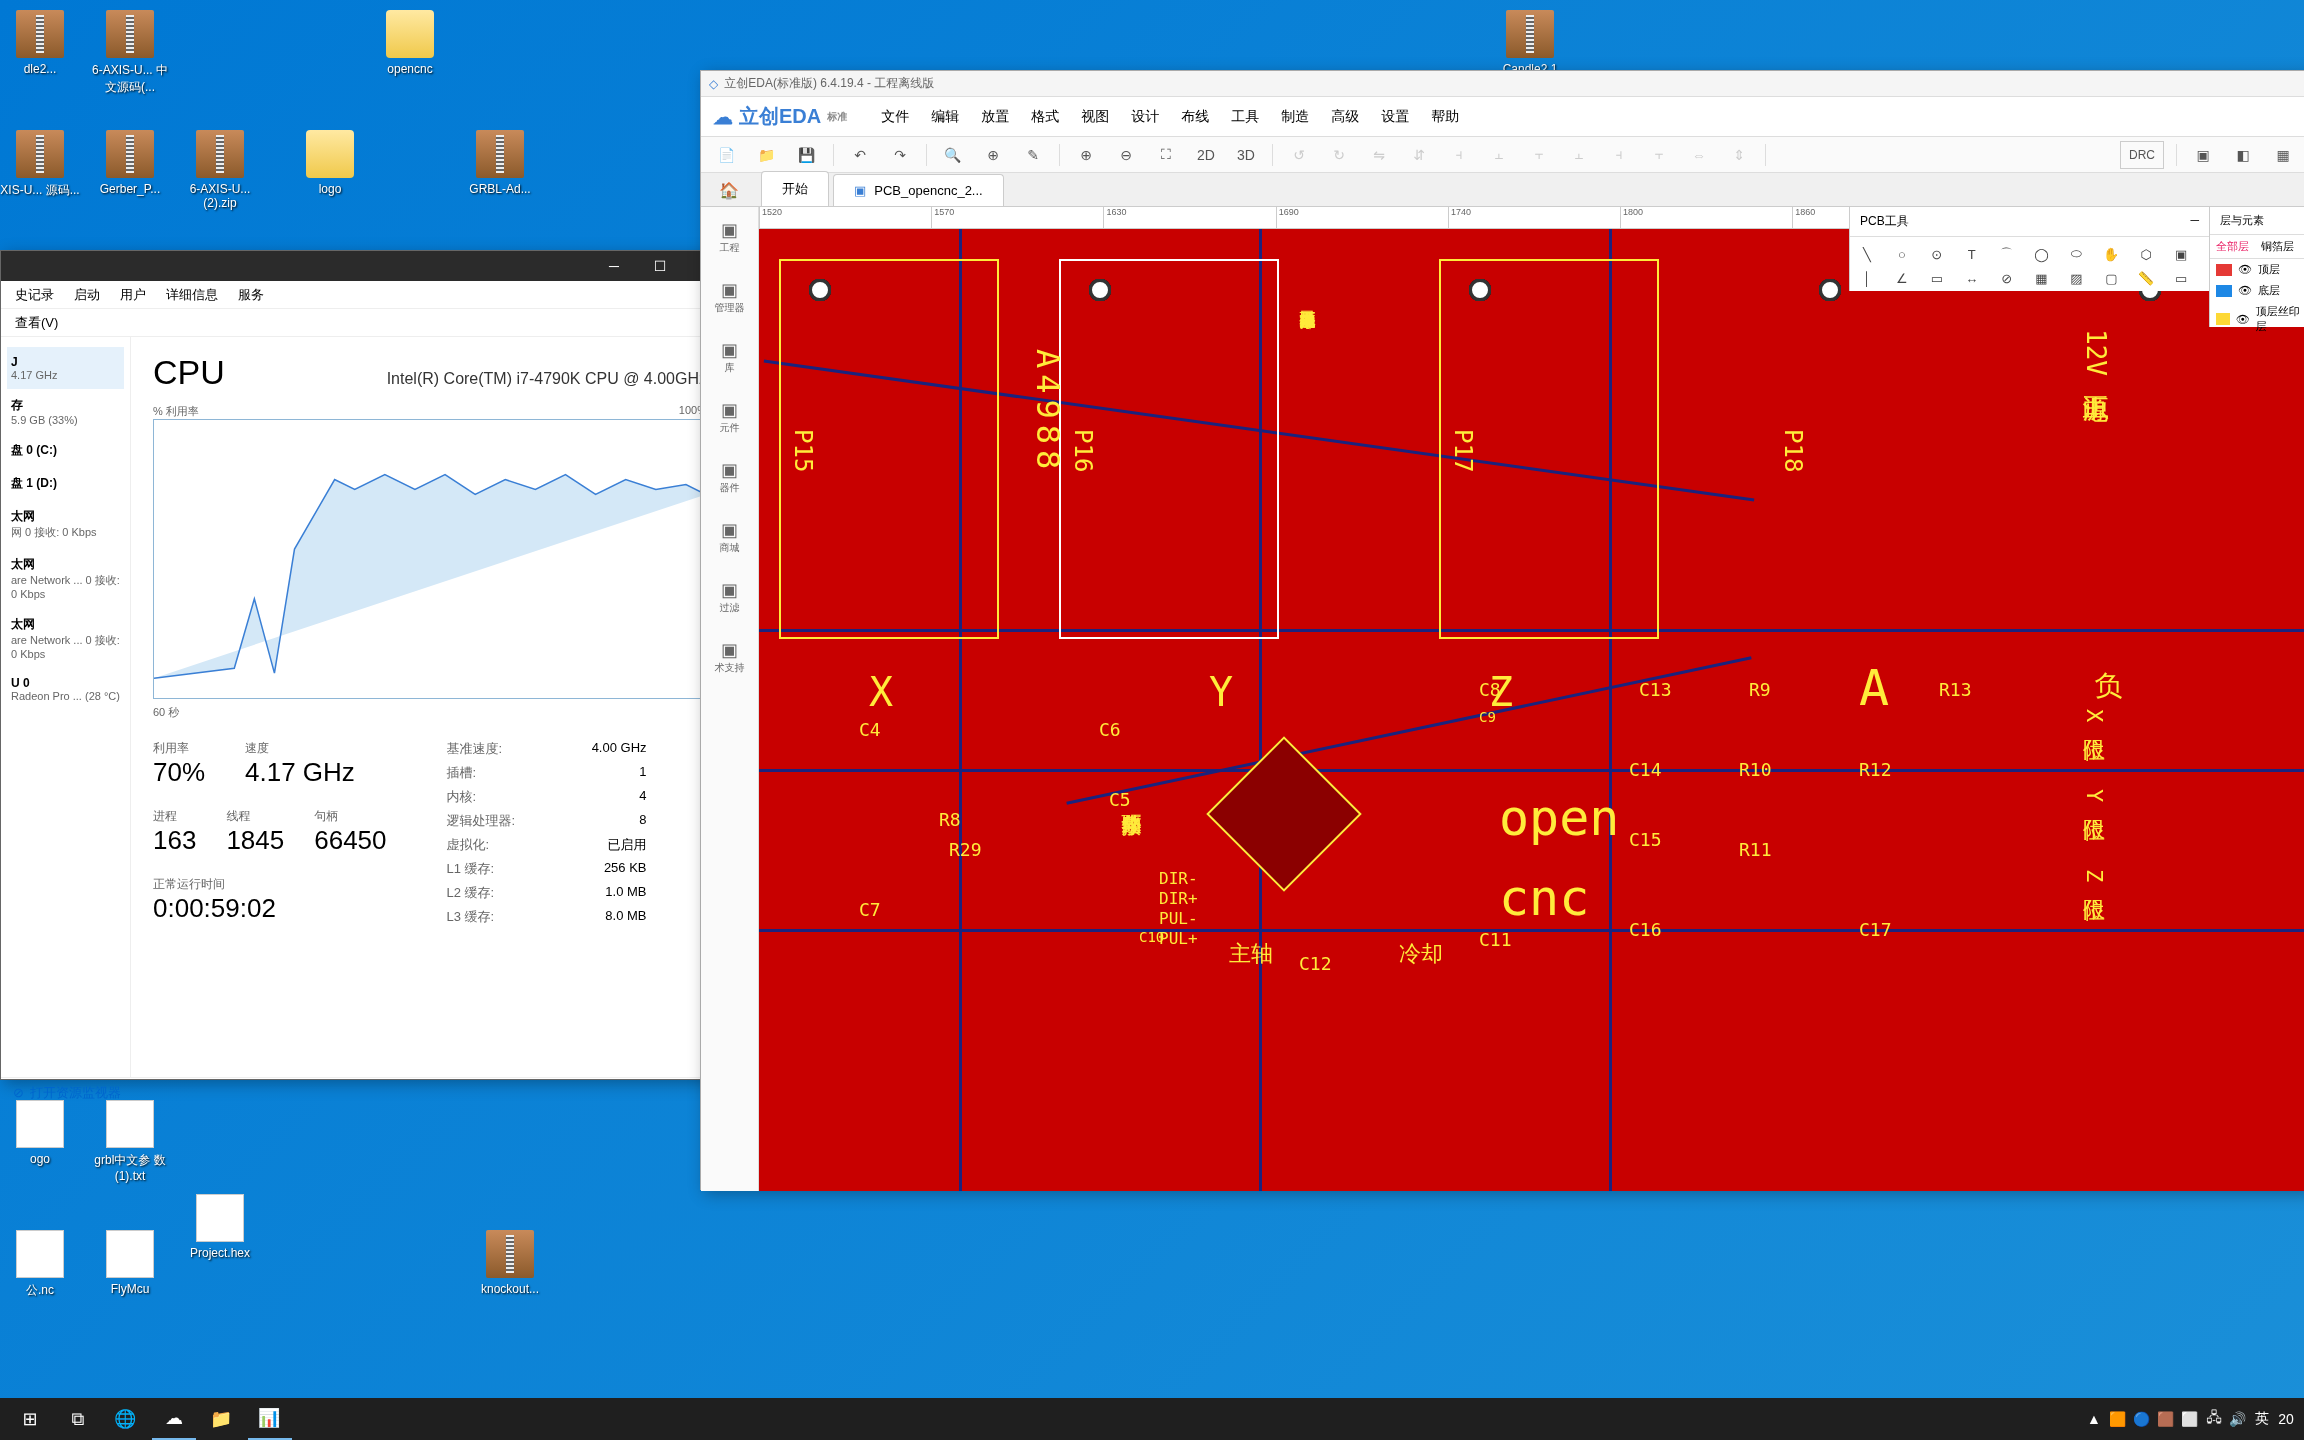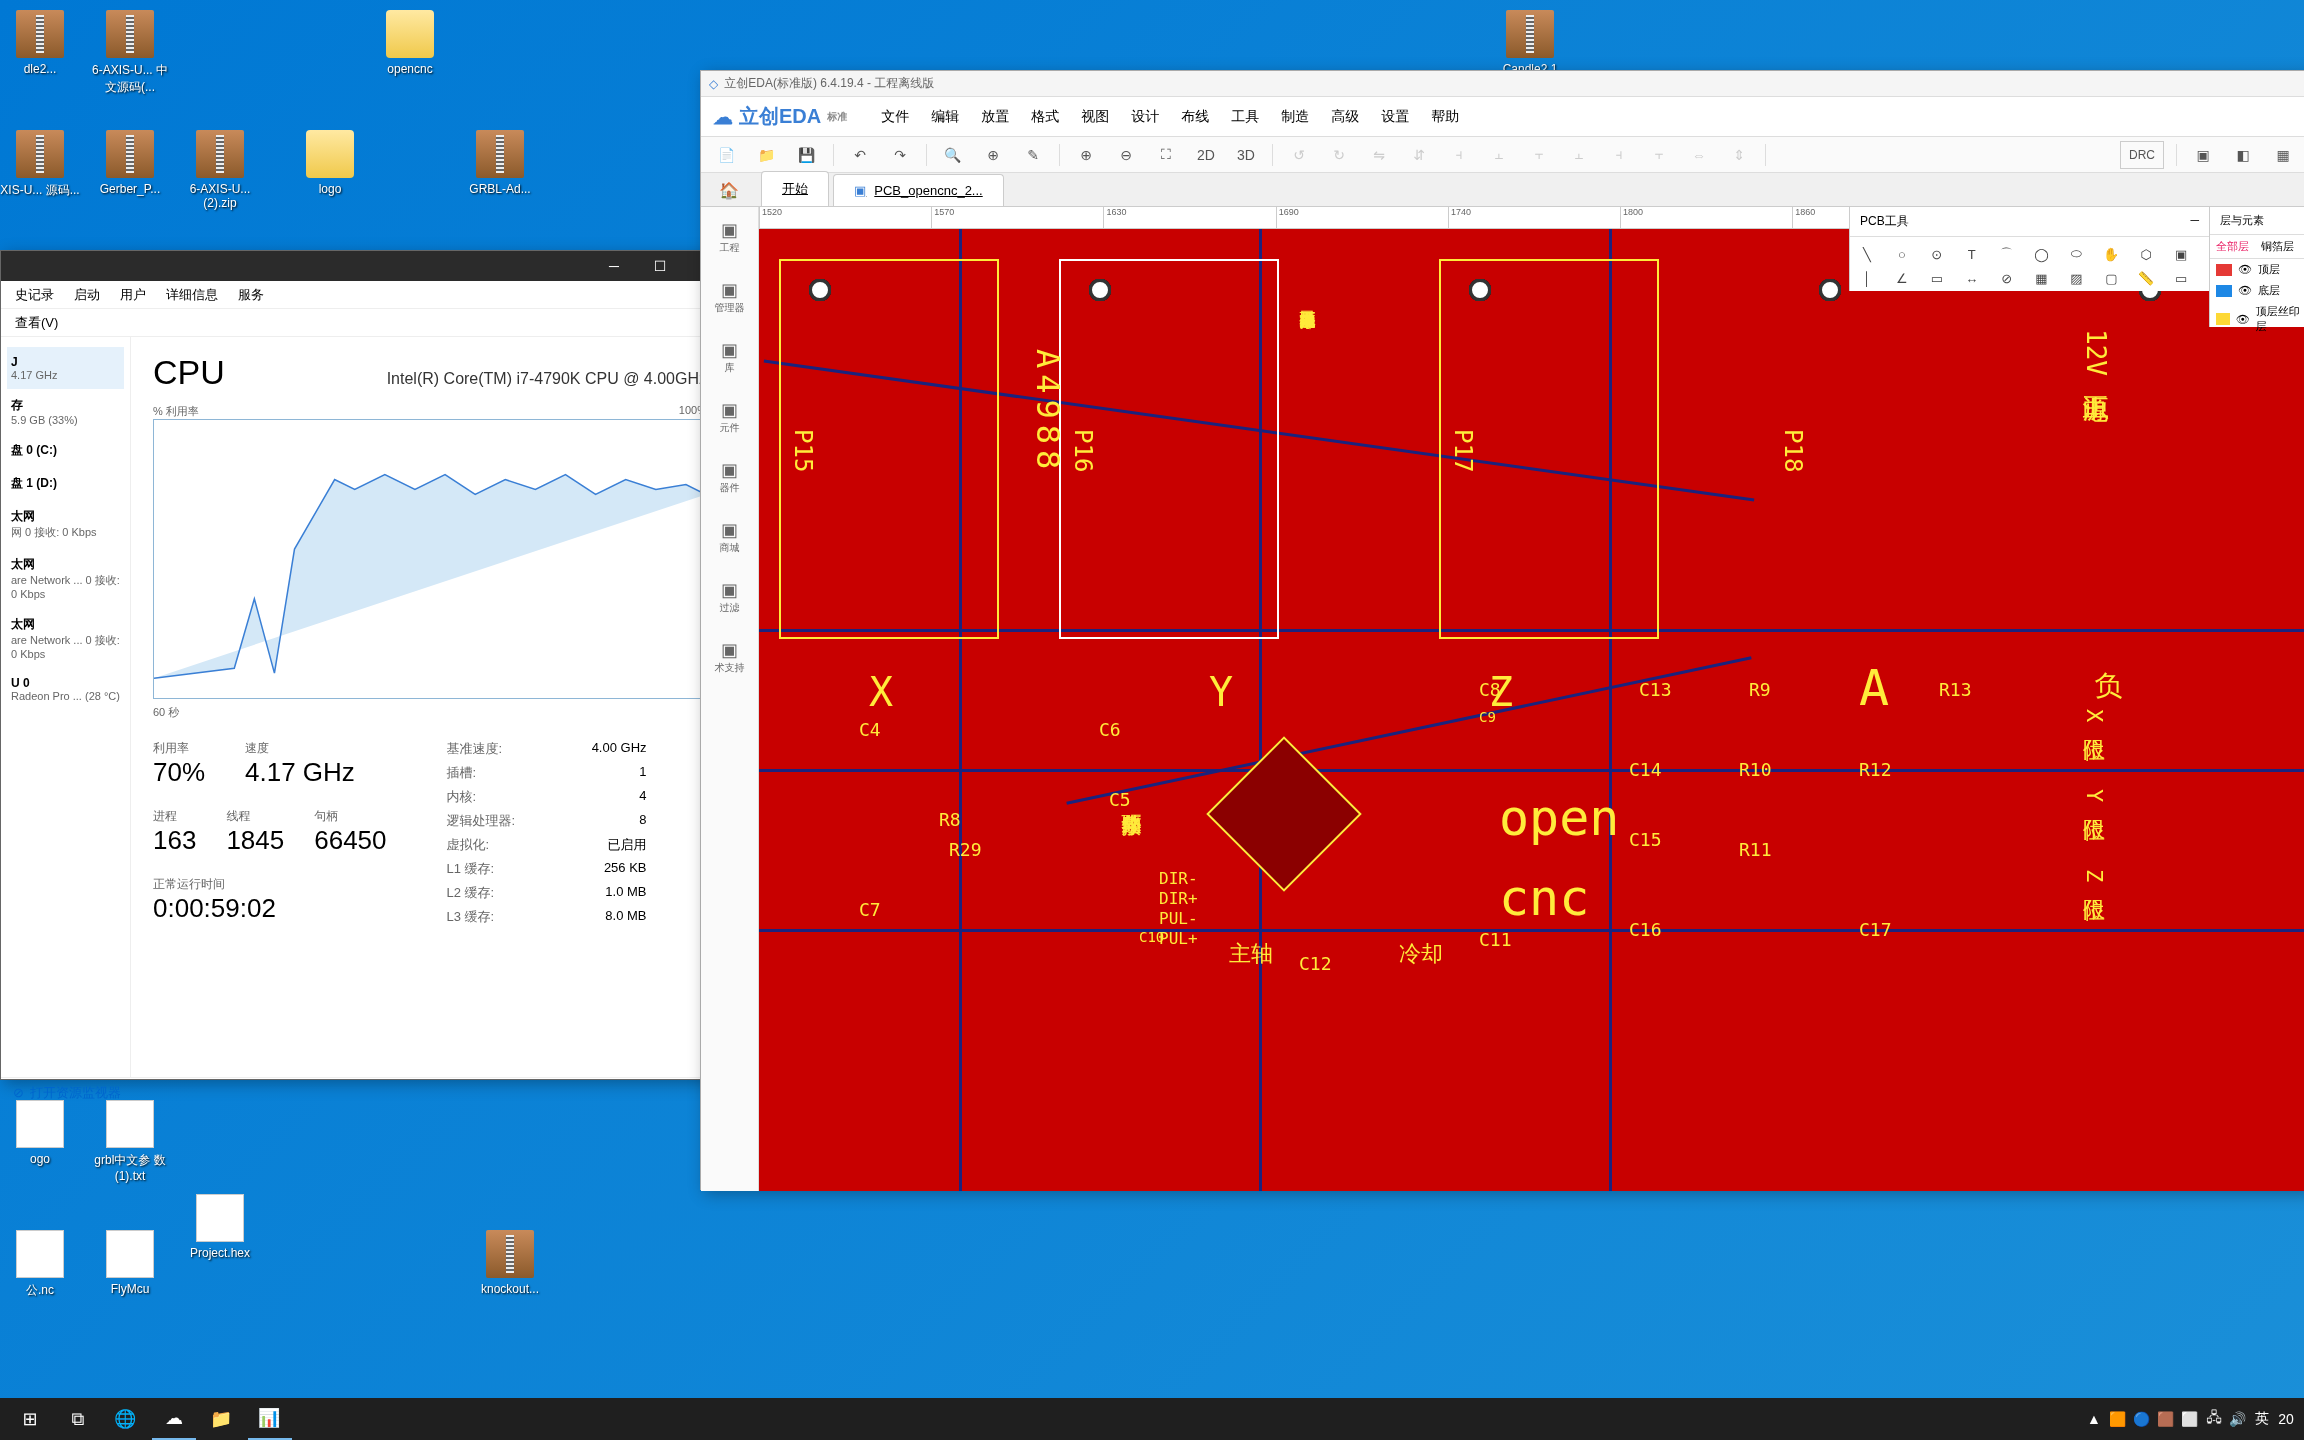--- a/index.html
+++ b/index.html
@@ -48,21 +48,21 @@
 .eda .titlebar { height: 26px; background: #f5f5f5; display: flex; align-items: center; padding: 0 8px; font-size: 12px; color: #666; border-bottom: 1px solid #ddd; }
 .eda .logo-row { height: 40px; display: flex; align-items: center; padding: 0 12px; gap: 24px; border-bottom: 1px solid #ddd; background: #fff; }
 .eda .logo { font-size: 20px; font-weight: bold; color: #3a7fd5; display: flex; align-items: center; gap: 6px; }
 .eda .logo .sup { font-size: 10px; color: #888; }
 .eda .menu { display: flex; gap: 2px; font-size: 14px; }
 .eda .menu span { padding: 6px 10px; cursor: pointer; }
 .eda .toolbar { height: 36px; display: flex; align-items: center; gap: 12px; padding: 0 12px; background: #fafafa; border-bottom: 1px solid #ddd; }
 .eda .toolbar .tbtn { width: 28px; height: 28px; display: flex; align-items: center; justify-content: center; color: #555; font-size: 14px; }
 .eda .toolbar .sep { width: 1px; height: 22px; background: #ddd; }
 .eda .tabs { height: 34px; display: flex; align-items: flex-end; padding-left: 60px; background: #f0f0f0; border-bottom: 1px solid #ccc; position: relative; }
-.eda .tabs .tab { padding: 8px 20px; background: #fff; border: 1px solid #ccc; border-bottom: none; font-size: 13px; border-radius: 4px 4px 0 0; margin-right: 4px; text-decoration: underline; }
+.eda .tabs .tab { padding: 8px 20px; background: #fff; border: 1px solid #ccc; border-bottom: none; font-size: 13px; border-radius: 4px 4px 0 0; margin-right: 4px; }
 .eda .tabs .home-ico { position: absolute; left: 8px; top: 4px; width: 40px; height: 26px; display: flex; align-items: center; justify-content: center; }
 .eda .content { display: flex; height: 984px; }
 .eda .leftbar { width: 58px; background: #fafafa; border-right: 1px solid #ddd; display: flex; flex-direction: column; align-items: center; padding-top: 10px; gap: 20px; }
 .eda .leftbar .lbtn { width: 40px; height: 40px; display: flex; flex-direction: column; align-items: center; justify-content: center; font-size: 10px; color: #666; }
 .eda .leftbar .lbtn .ic { font-size: 18px; }
 .eda .canvas-wrap { flex: 1; background: #fff; position: relative; overflow: hidden; }
 .eda .ruler-h { height: 22px; background: #fff; border-bottom: 1px solid #ccc; display: flex; font-size: 9px; color: #666; }
 .eda .ruler-h .tick { flex: 1; border-left: 1px solid #ccc; padding-left: 2px; }
 .eda .pcb { position: relative; width: 100%; height: calc(100% - 22px); background: #c80000; overflow: hidden; }
 .eda .pcb .trace { position: absolute; background: #1a237e; }

